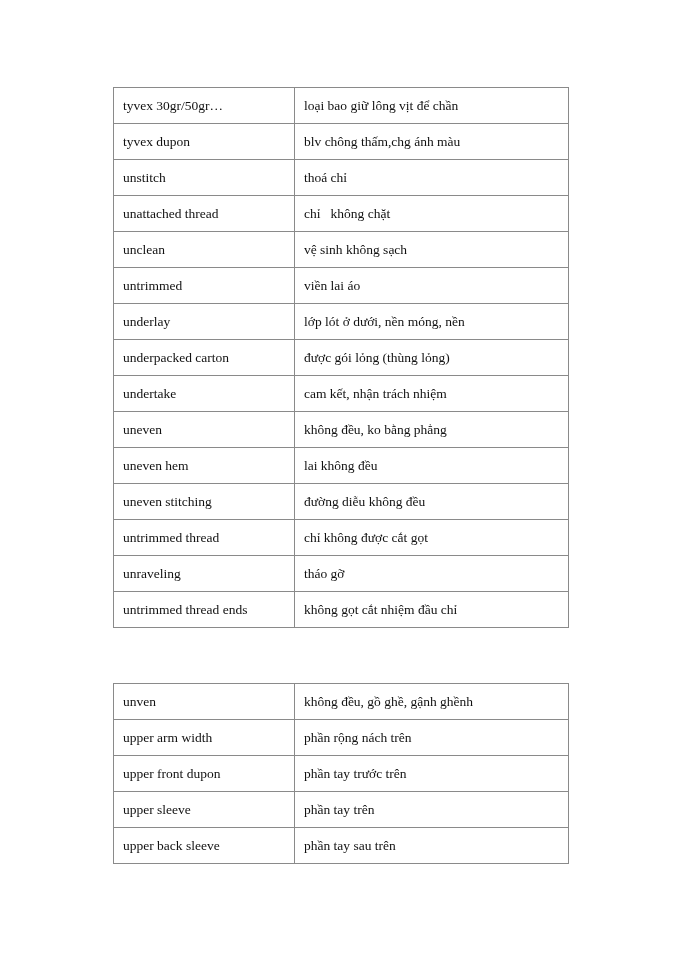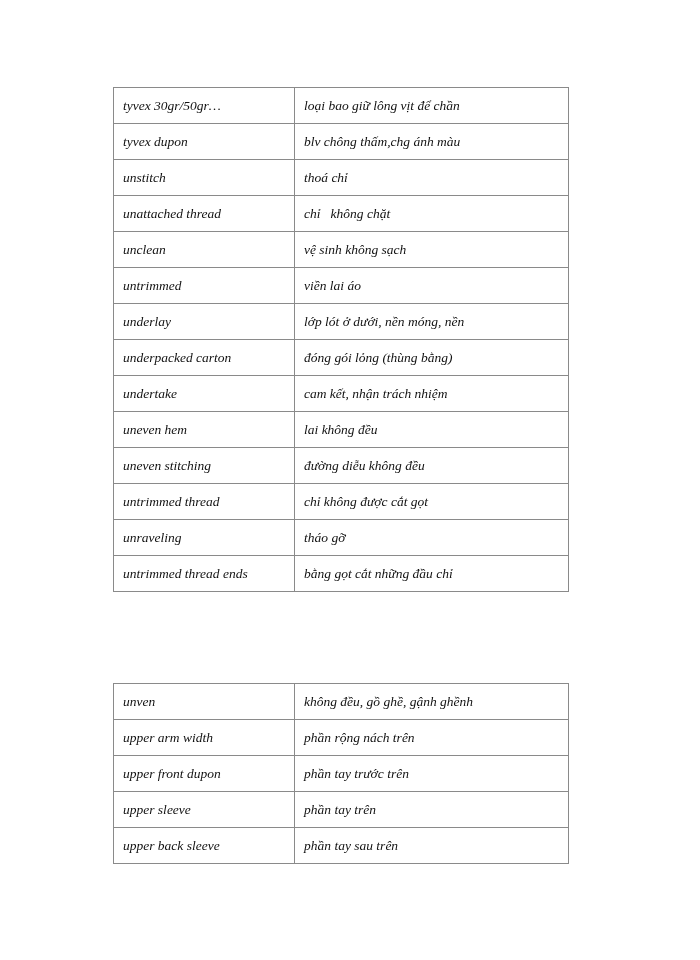--- a/index.html
+++ b/index.html
@@ -15,21 +15,20 @@
       font-family: "Liberation Serif", "DejaVu Serif", serif;
       color: #111111;
     }
     .glossary-table {
       position: absolute;
       left: 113px;
       width: 455px;
       border-collapse: collapse;
       table-layout: fixed;
       border: 1.5px solid #7a7a7a;
-      font-style: italic;
     }
     .glossary-table.t1 { top: 87px; }
     .glossary-table.t2 { top: 683px; }
     .glossary-table col.c-term { width: 181px; }
     .glossary-table col.c-def { width: 274px; }
     .glossary-table td {
       height: 35px;
       padding: 0 0 0 9px;
       border: 1.5px solid #8a8a8a;
       font-size: 13.5px;
@@ -71,45 +70,49 @@
     <tr>
         <td>untrimmed</td>
         <td>viền lai áo</td>
       </tr>
     <tr>
         <td>underlay</td>
         <td>lớp lót ở dưới, nền móng, nền</td>
       </tr>
     <tr>
         <td>underpacked carton</td>
-        <td>đóng gói lỏng (thùng bằng)</td>
+        <td>được gói lỏng (thùng lỏng)</td>
       </tr>
     <tr>
         <td>undertake</td>
         <td>cam kết, nhận trách nhiệm</td>
+      </tr>
+    <tr>
+        <td>uneven</td>
+        <td>không đều, ko bằng phẳng</td>
       </tr>
     <tr>
         <td>uneven hem</td>
         <td>lai không đều</td>
       </tr>
     <tr>
         <td>uneven stitching</td>
         <td>đường diễu không đều</td>
       </tr>
     <tr>
         <td>untrimmed thread</td>
         <td>chỉ không được cắt gọt</td>
       </tr>
     <tr>
         <td>unraveling</td>
         <td>tháo gỡ</td>
       </tr>
     <tr>
         <td>untrimmed thread ends</td>
-        <td>bằng gọt cắt những đầu chỉ</td>
+        <td>không gọt cắt nhiệm đầu chỉ</td>
       </tr>
   </tbody>
 </table>
 
 <table class="glossary-table t2">
   <colgroup>
       <col class="c-term">
       <col class="c-def">
     </colgroup>
   <tbody>

